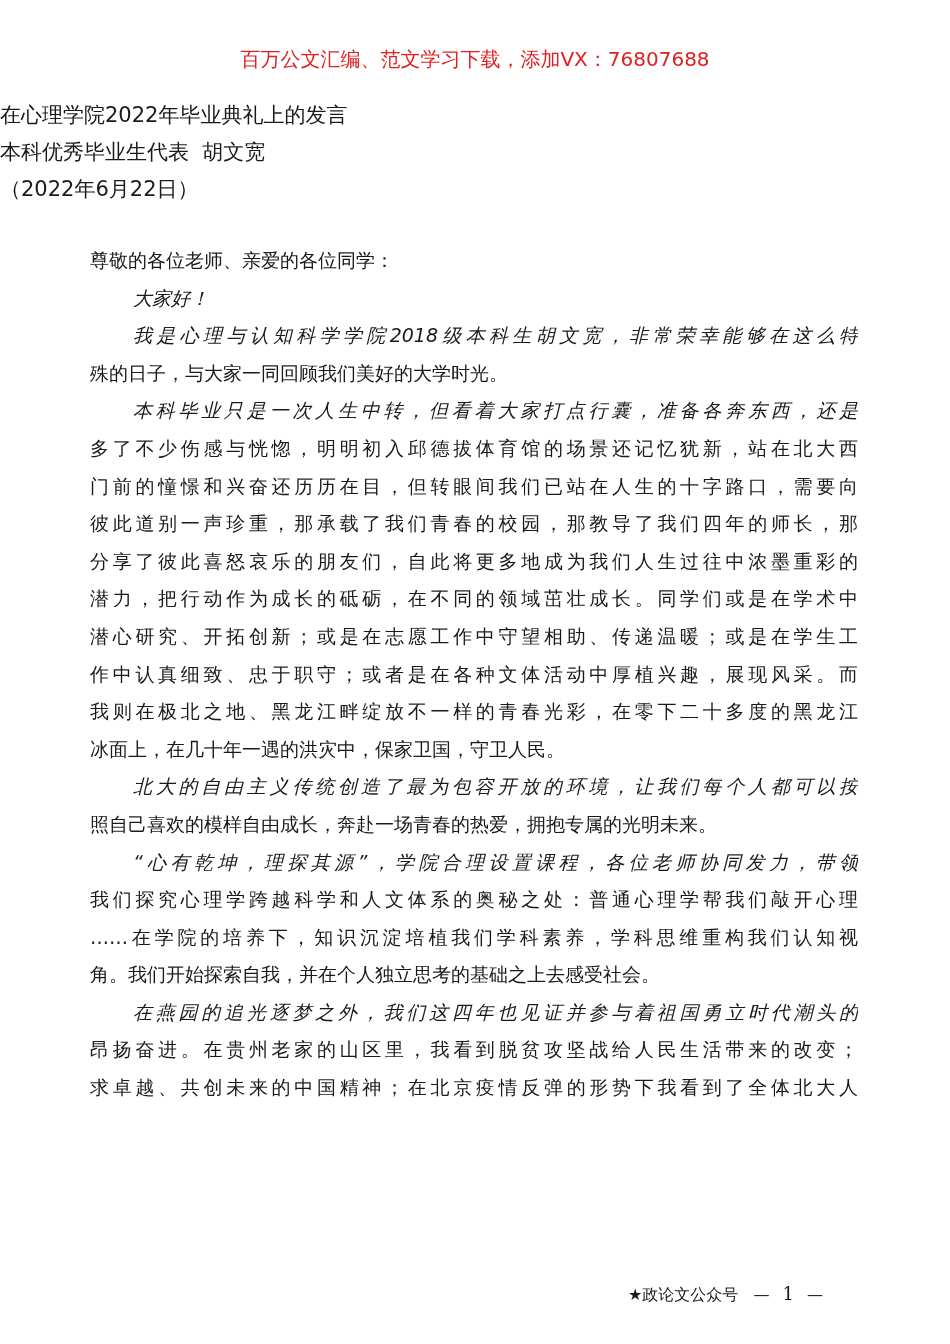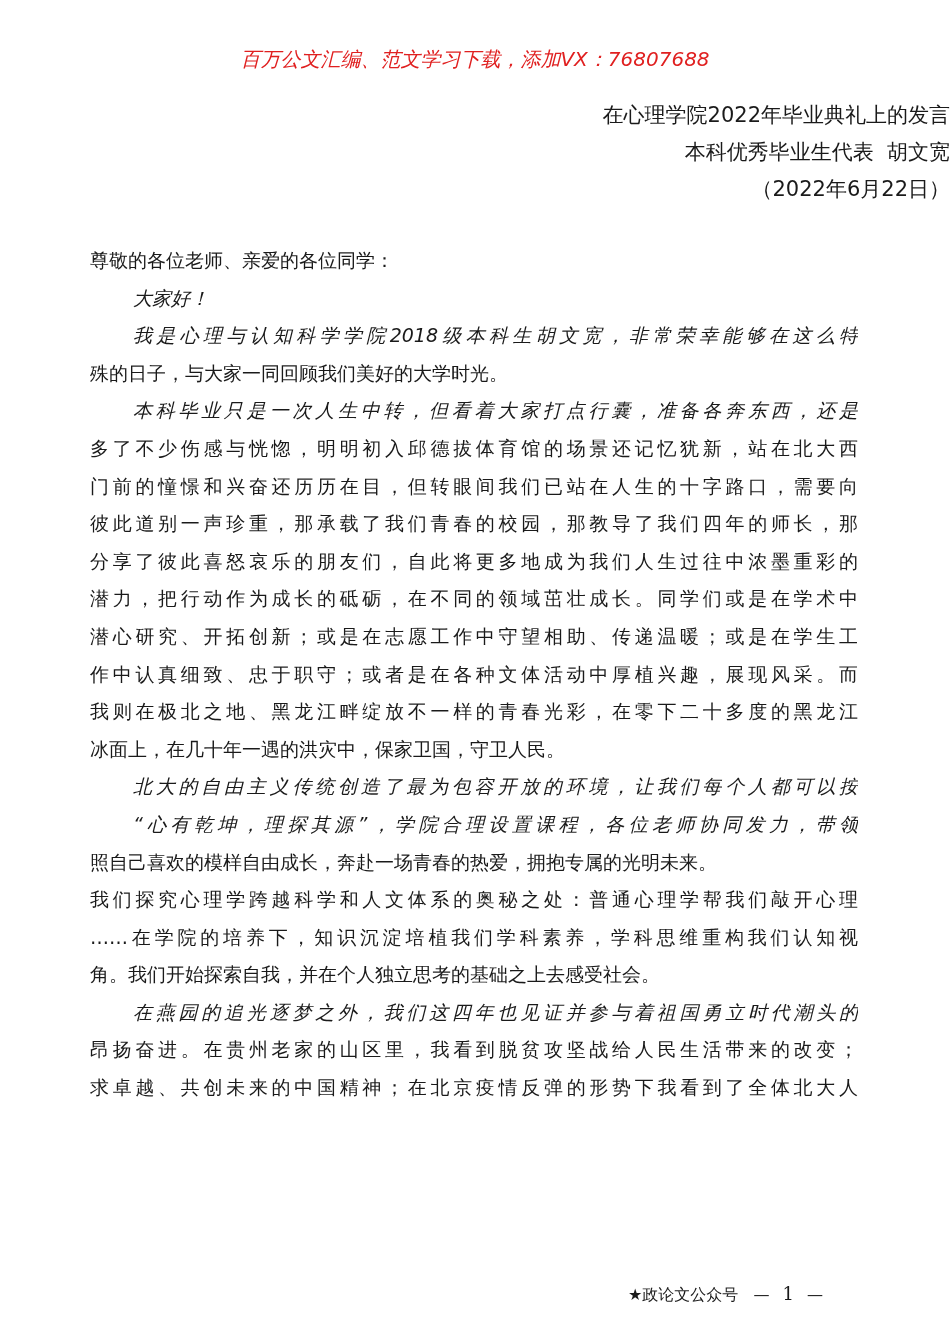--- a/index.html
+++ b/index.html
@@ -1,20 +1,20 @@
 <!DOCTYPE html>
 <html><head>
 <meta charset="utf-8">
 <style>
   html, body { margin:0; padding:0; background:#ffffff; }
   body { width:950px; height:1344px; position:relative; overflow:hidden;
          font-family:"DejaVu Sans","Liberation Sans",sans-serif; color:#1a1a1a; }
   .header-note { position:absolute; top:44px; left:0; width:950px; text-align:center;
-                 color:#e02020; font-size:20px; line-height:30px;font-style:italic; }
-  .title-block { position:absolute; top:97px; left:0; width:950px; text-align:right; }
+                 color:#e02020; font-size:20px; line-height:30px; }
+  .title-block { position:absolute; top:97px; left:0; width:950px; text-align:left; }
   .title-line { font-size:21px; line-height:37px; height:37px; color:#1a1a1a; }
   .content { position:absolute; left:90px; top:242px; width:768px; }
   .line { font-size:19px; line-height:37.6px; height:37.6px; white-space:nowrap;
           overflow:hidden; text-align:justify; text-align-last:justify; }
   .line.indent { padding-left:43px;font-style:italic; }
   .line.last { text-align-last:left; }
   .footer { position:absolute; top:1283px; left:628px; font-size:16px; line-height:22px;
             color:#1a1a1a; white-space:nowrap;text-align:right; }
   .footer .pagenum { font-family:"DejaVu Serif","Liberation Serif",serif; font-size:18px; margin:0 8px; }
   .footer .dash { font-family:"DejaVu Serif","Liberation Serif",serif; margin-left:10px; }
@@ -44,23 +44,23 @@
   <div class="line">彼此道别一声珍重，那承载了我们青春的校园，那教导了我们四年的师长，那</div>
   <div class="line">分享了彼此喜怒哀乐的朋友们，自此将更多地成为我们人生过往中浓墨重彩的</div>
 
   <div class="line">潜力，把行动作为成长的砥砺，在不同的领域茁壮成长。同学们或是在学术中</div>
   <div class="line">潜心研究、开拓创新；或是在志愿工作中守望相助、传递温暖；或是在学生工</div>
   <div class="line">作中认真细致、忠于职守；或者是在各种文体活动中厚植兴趣，展现风采。而</div>
   <div class="line">我则在极北之地、黑龙江畔绽放不一样的青春光彩，在零下二十多度的黑龙江</div>
   <div class="line last">冰面上，在几十年一遇的洪灾中，保家卫国，守卫人民。</div>
 
   <div class="line indent">北大的自由主义传统创造了最为包容开放的环境，让我们每个人都可以按</div>
+  <div class="line last">照自己喜欢的模样自由成长，奔赴一场青春的热爱，拥抱专属的光明未来。</div>
+
   <div class="line indent">“心有乾坤，理探其源”，学院合理设置课程，各位老师协同发力，带领</div>
-
-  <div class="line last">照自己喜欢的模样自由成长，奔赴一场青春的热爱，拥抱专属的光明未来。</div>
   <div class="line">我们探究心理学跨越科学和人文体系的奥秘之处：普通心理学帮我们敲开心理</div>
   <div class="line">……在学院的培养下，知识沉淀培植我们学科素养，学科思维重构我们认知视</div>
   <div class="line last">角。我们开始探索自我，并在个人独立思考的基础之上去感受社会。</div>
 
   <div class="line indent">在燕园的追光逐梦之外，我们这四年也见证并参与着祖国勇立时代潮头的</div>
   <div class="line">昂扬奋进。在贵州老家的山区里，我看到脱贫攻坚战给人民生活带来的改变；</div>
   <div class="line">求卓越、共创未来的中国精神；在北京疫情反弹的形势下我看到了全体北大人</div>
 </div>
 
 <div class="footer">

